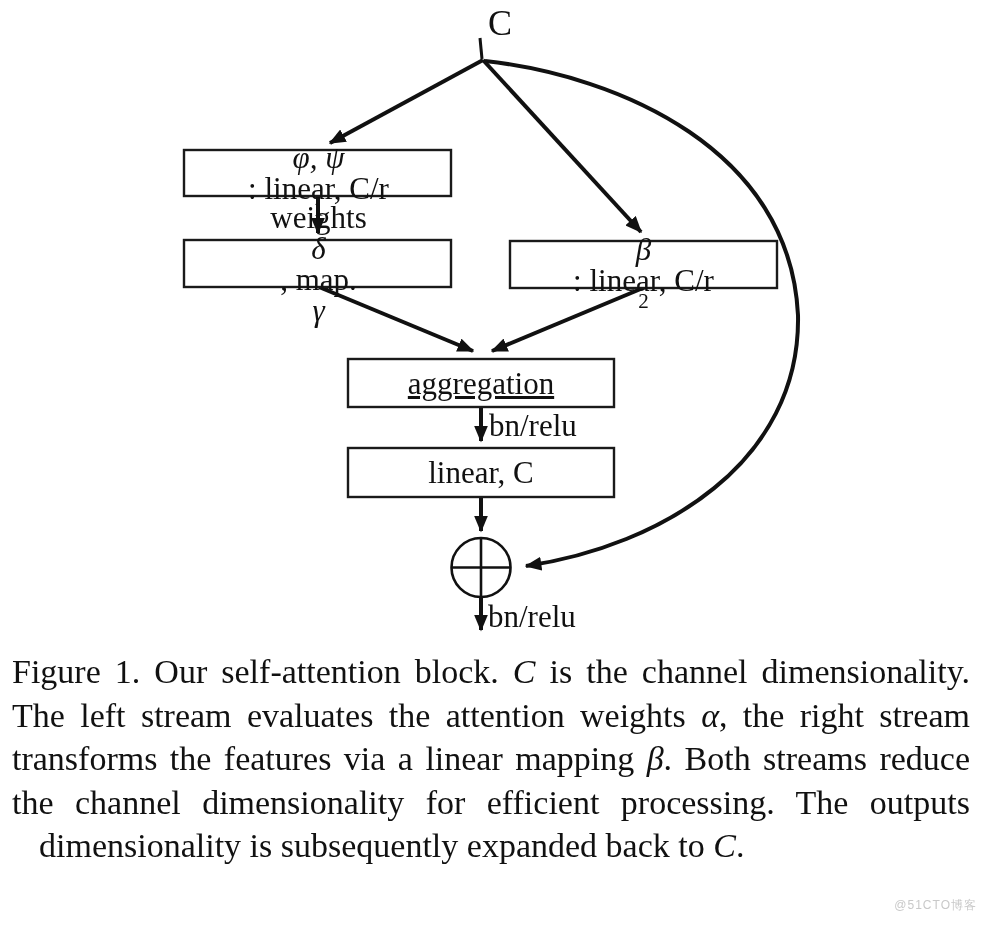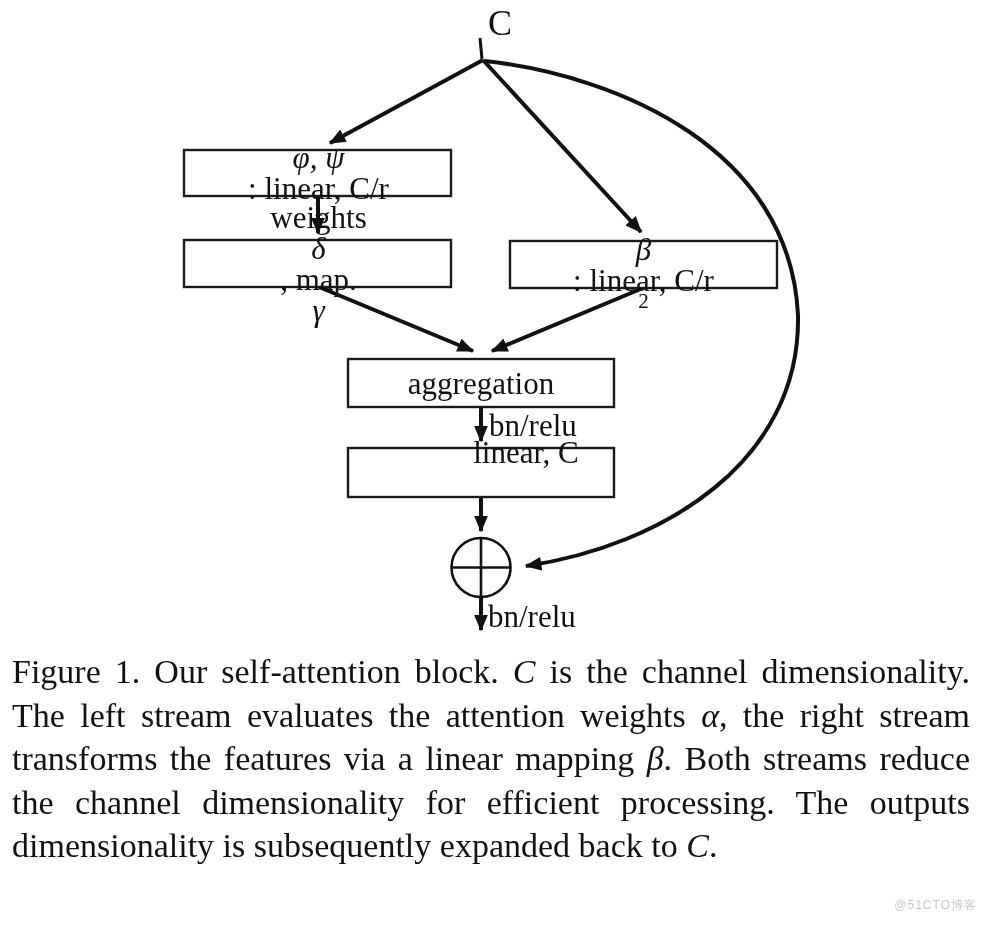--- a/index.html
+++ b/index.html
@@ -41,33 +41,33 @@
     left: 478px; top: 2px; width: 44px;
     text-align: center; font-size: 36px;
   }
   .edge-label { font-size: 31px; text-align: center; }
   .edge-label--top    { left: 489px; top: 408px; }
   .edge-label--bottom { left: 488px; top: 599px; }
 
   .lbl-phi-psi     { left: 185px; top: 150px; width: 267px; height: 46px; }
   .lbl-relation    { left: 185px; top: 240px; width: 267px; height: 47px; }
   .lbl-beta        { left: 510px; top: 241px; width: 267px; height: 47px; }
-  .lbl-aggregation { left: 348px; top: 359px; width: 266px; height: 48px; }
-  .lbl-linear-c    { left: 348px; top: 428px; width: 266px; height: 49px; margin-left: 45px; }
+  .lbl-aggregation { left: 348px; top: 359px; width: 266px; height: 48px; text-decoration: underline; }
+  .lbl-linear-c    { left: 348px; top: 448px; width: 266px; height: 49px; }
 
   
   .caption {
     position: absolute;
     left: 12px; top: 650px; width: 958px;
     font-size: 34px;
     line-height: 43.6px;
     color: #111111;
   }
   .cap-line { text-align: justify; text-align-last: justify; }
-  .cap-line--last { text-align-last: left; }
+  .cap-line--last { text-align-last: left; margin-left: 27px; }
 
   .watermark {
     position: absolute;
     top: 897px; right: 13px;
     font-family: "Liberation Sans", "DejaVu Sans", sans-serif;
     font-size: 12px;
     letter-spacing: 1px;
     color: #c9c9c9;
   }
 </style>

